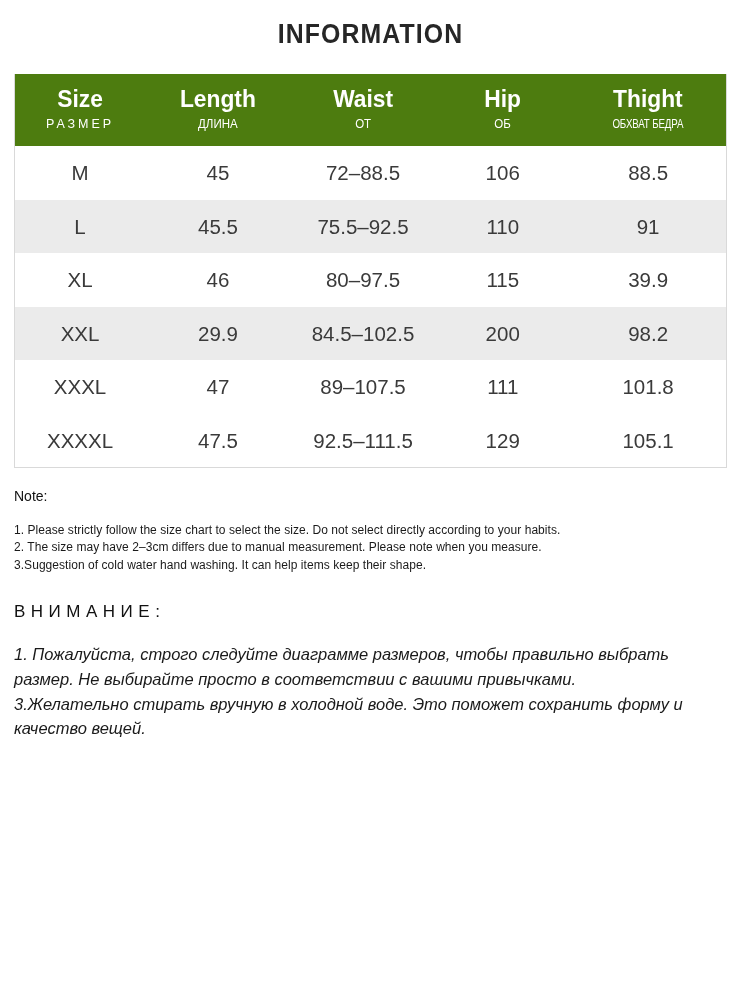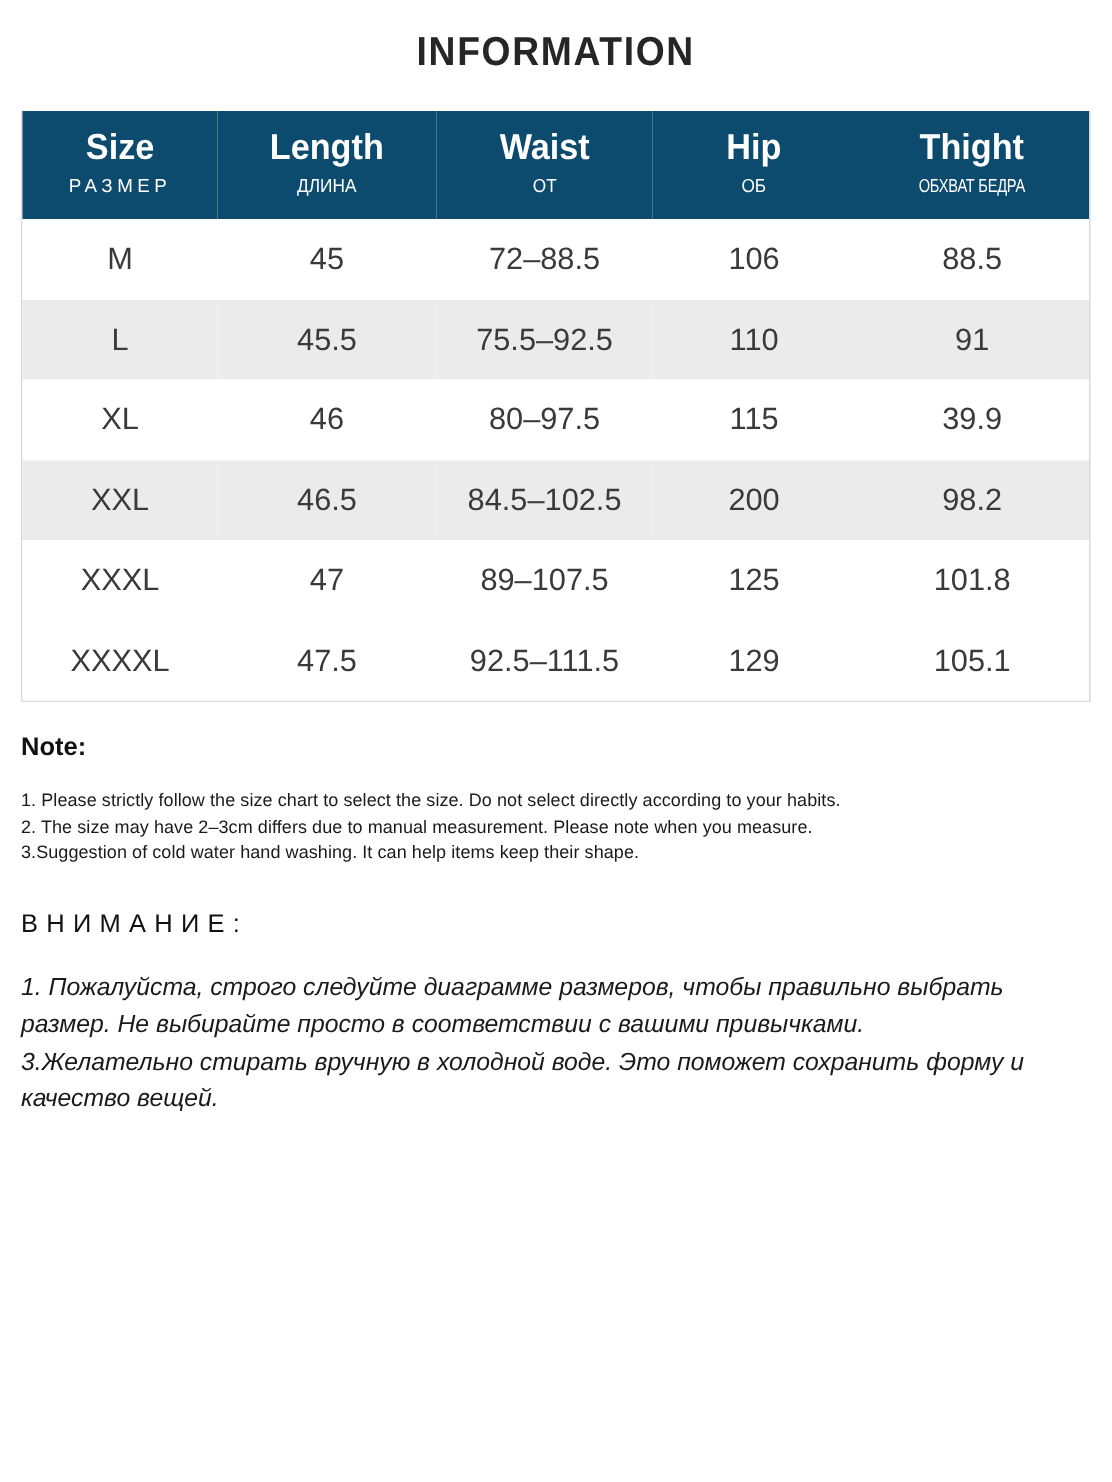--- a/index.html
+++ b/index.html
@@ -43,21 +43,21 @@
     border-collapse: collapse;
     table-layout: fixed;
   }
   table.size-table col.c-size   { width: 18.3%; }
   table.size-table col.c-length { width: 20.5%; }
   table.size-table col.c-waist  { width: 20.3%; }
   table.size-table col.c-hip    { width: 19.0%; }
   table.size-table col.c-thight { width: 21.9%; }
 
   thead tr.header-row {
-    background: #0c4a6e;
+    background: #4d7c0f;
   }
   thead th {
     padding: 12px 2px 13px 2px;
     text-align: center;
     vertical-align: middle;
     font-weight: normal;
     border: none;
   }
   .th-en {
     display: block;
@@ -103,23 +103,23 @@
   }
   tbody tr.plain td {
     background: #ffffff;
   }
 
   
   .notes-block {
     margin: 19px 14px 0 14px;
   }
   .note-heading {
-    font-size: 17px;
+    font-size: 14px;
     color: #111111;
-    font-weight: bold;
+    font-weight: normal;
     line-height: 1.3;
     margin: 0 0 16px 0;
   }
   .note-line {
     font-size: 12px;
     color: #1a1a1a;
     line-height: 1.46;
     margin: 0;
     letter-spacing: 0.05px;
   }
@@ -198,30 +198,30 @@
       </tr>
       <tr class="plain">
         <td>XL</td>
         <td>46</td>
         <td>80–97.5</td>
         <td>115</td>
         <td>39.9</td>
       </tr>
       <tr class="stripe">
         <td>XXL</td>
-        <td>46.5</td>
+        <td>29.9</td>
         <td>84.5–102.5</td>
         <td>200</td>
         <td>98.2</td>
       </tr>
       <tr class="plain">
         <td>XXXL</td>
         <td>47</td>
         <td>89–107.5</td>
-        <td>125</td>
+        <td>111</td>
         <td>101.8</td>
       </tr>
       <tr class="plain">
         <td>XXXXL</td>
         <td>47.5</td>
         <td>92.5–111.5</td>
         <td>129</td>
         <td>105.1</td>
       </tr>
     </tbody>

